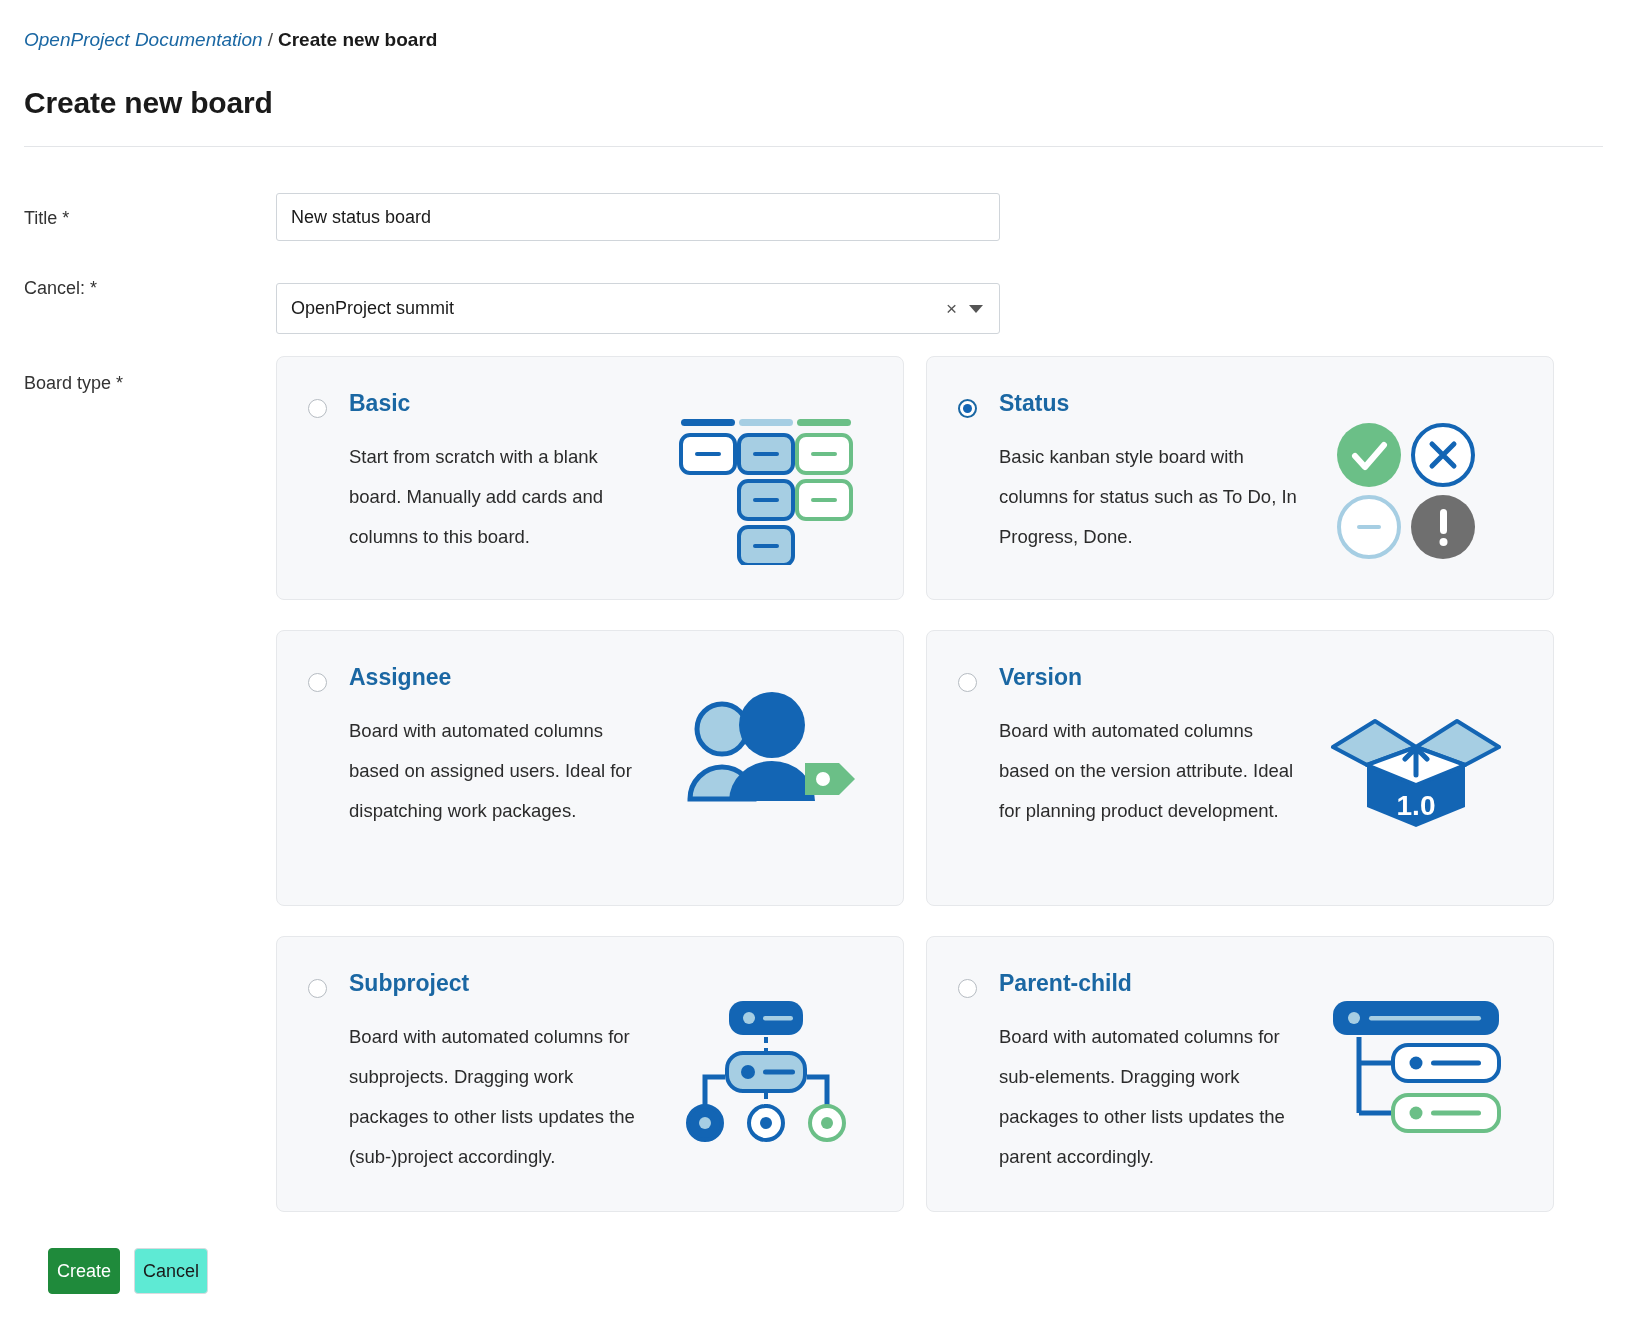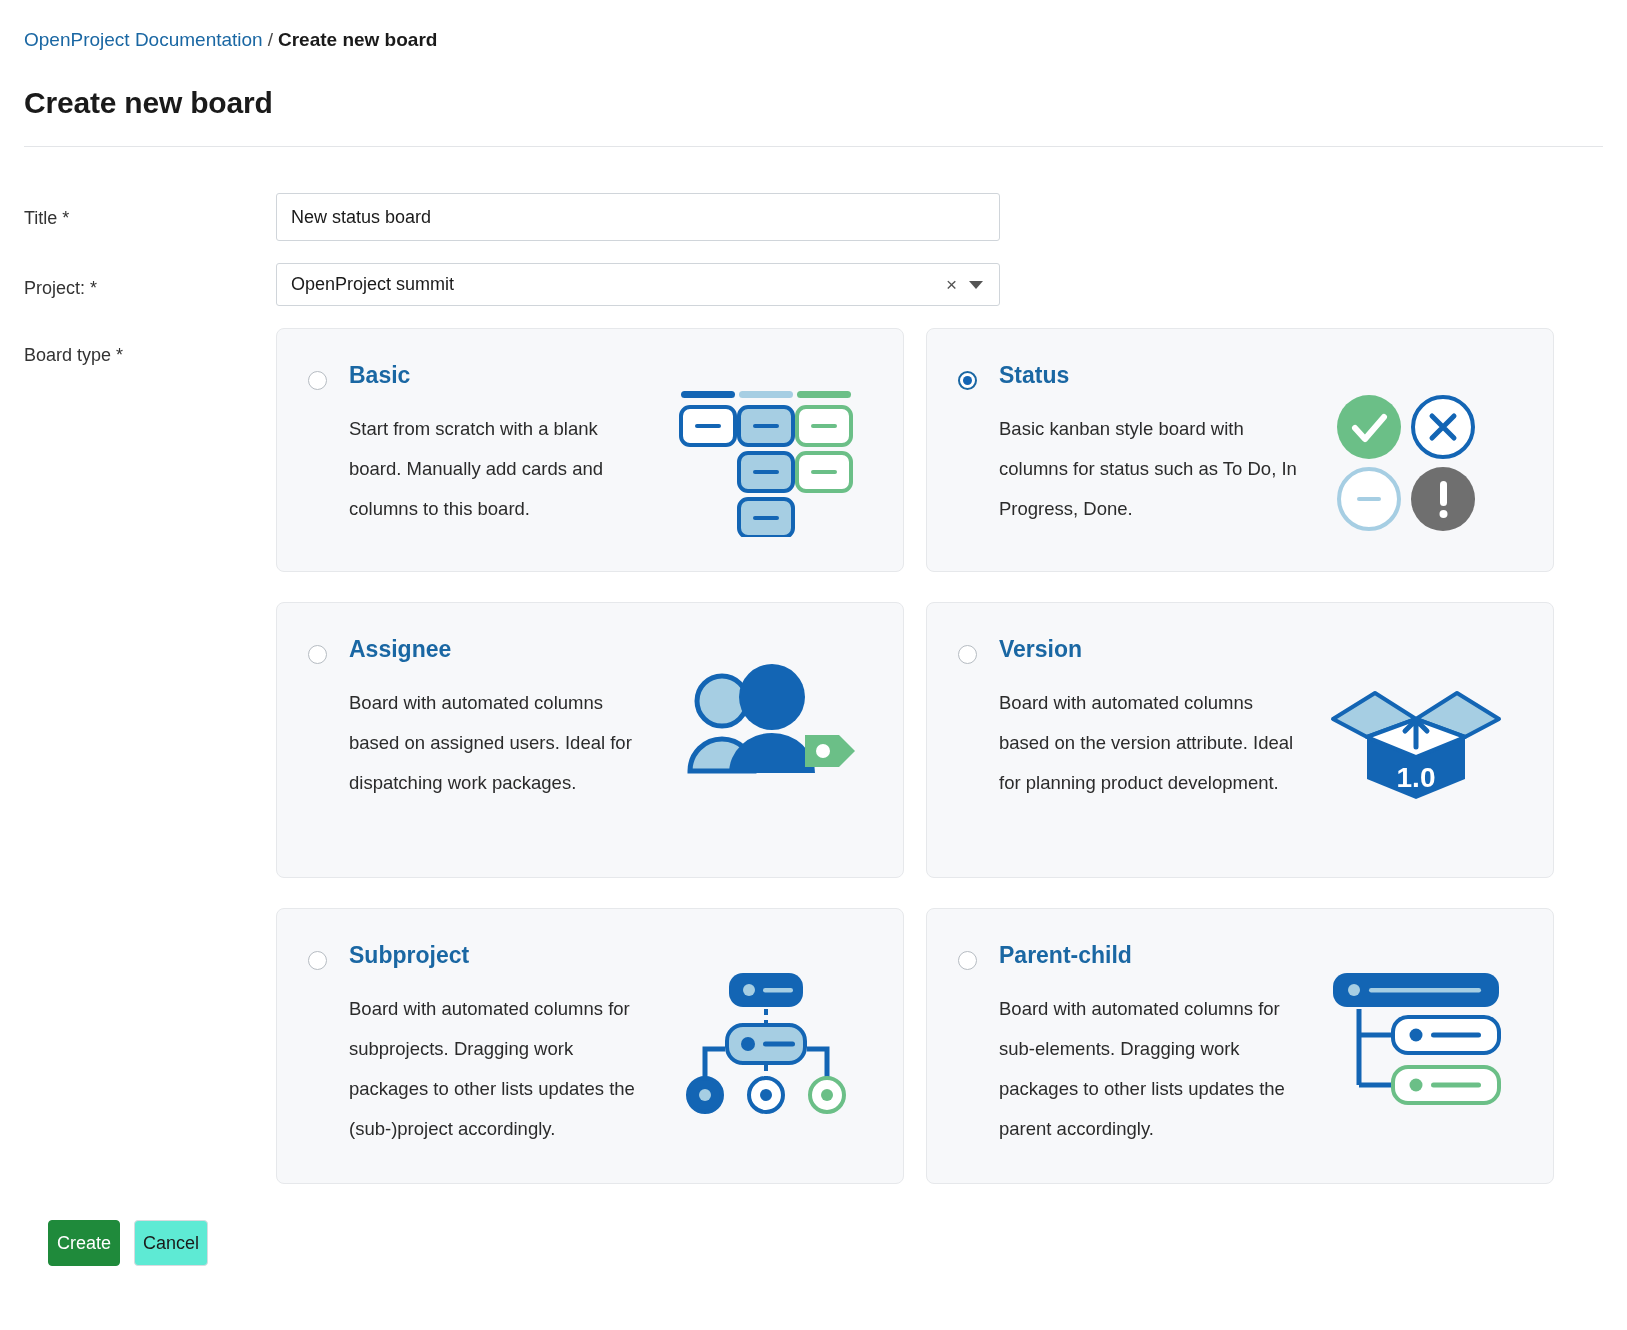--- a/index.html
+++ b/index.html
@@ -17,20 +17,21 @@
   
   .breadcrumb {
     font-size: 19px;
     line-height: 24px;
     margin: 0 0 34px 0;
     white-space: nowrap;
   }
   .breadcrumb a {
     color: #1a67a3;
     text-decoration: none;
+    font-style: italic;
   }
   .breadcrumb .sep { color: #4a4a4a; margin: 0 5px; }
   .breadcrumb .current { color: #1a1a1a; font-weight: 700; }
 
   
   .page-title {
     font-size: 30px;
     font-weight: 700;
     letter-spacing: -0.2px;
     margin: 0 0 26px 0;
@@ -68,27 +69,28 @@
     font-size: 18px;
     color: #1a1a1a;
     padding: 7px 14px;
     outline: none;
   }
   .text-input::placeholder { color: #8a9096; }
 
   .select-wrap {
     position: relative;
     width: 724px;
-    height: 43px;
+    height: 51px;
     border: 1px solid #d0d5da;
     border-radius: 3px;
     background: #fff;
     display: flex;
     align-items: center;
     padding: 0 14px;
+    margin-top: 20px;
   }
   .select-value {
     font-size: 18px;
     color: #1a1a1a;
     flex: 1;
     line-height: 41px;
   }
   .select-clear {
     font-size: 19px;
     color: #555;
@@ -226,21 +228,21 @@
   <hr class="title-rule">
 
   <div class="form-row">
     <div class="form-label">Title *</div>
     <div class="field-area">
       <input class="text-input" type="text" value="New status board" style="">
     </div>
   </div>
 
   <div class="form-row">
-    <div class="form-label">Project: *</div>
+    <div class="form-label">Cancel: *</div>
     <div class="field-area">
       <div class="select-wrap">
         <span class="select-value">OpenProject summit</span>
         <span class="select-clear">×</span>
         <span class="select-caret"></span>
       </div>
     </div>
   </div>
 
   <div class="board-row">

